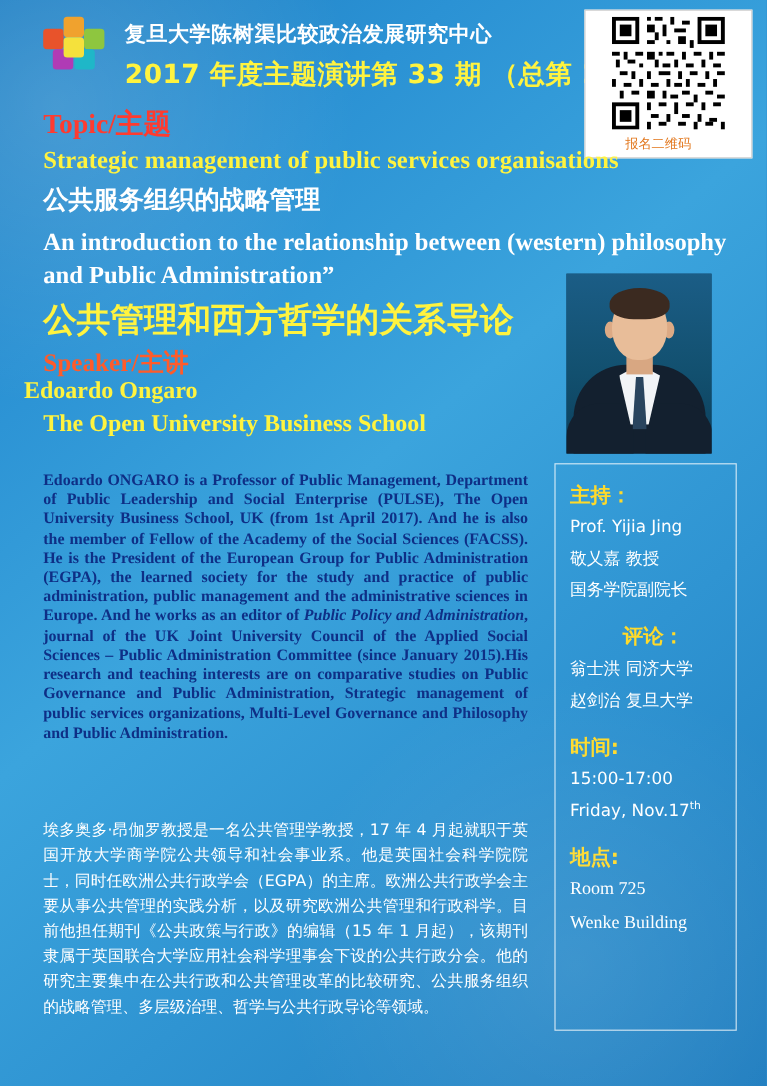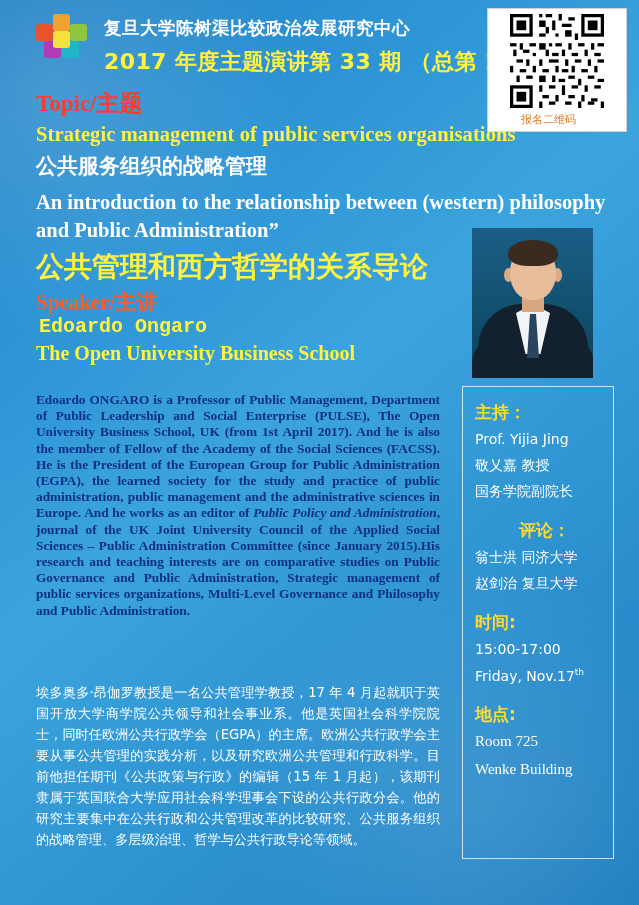--- a/index.html
+++ b/index.html
@@ -173,26 +173,26 @@
     position: absolute;
     left: 36px;
     top: 288px;
     font-size: 21px;
     font-weight: bold;
     color: #ff5b2a;
     font-family: "Liberation Serif", serif;
   }
   .speaker-name {
     position: absolute;
-    left: 39px;
+    left: 20px;
     top: 315px;
     font-size: 20px;
     font-weight: bold;
     color: #fff33f;
-    font-family: Liberation Mono, monospace;
+    font-family: Liberation Serif, serif;
   }
   .speaker-affil {
     position: absolute;
     left: 36px;
     top: 342px;
     font-size: 20px;
     font-weight: bold;
     color: #fff33f;
     font-family: "Liberation Serif", serif;
   }

